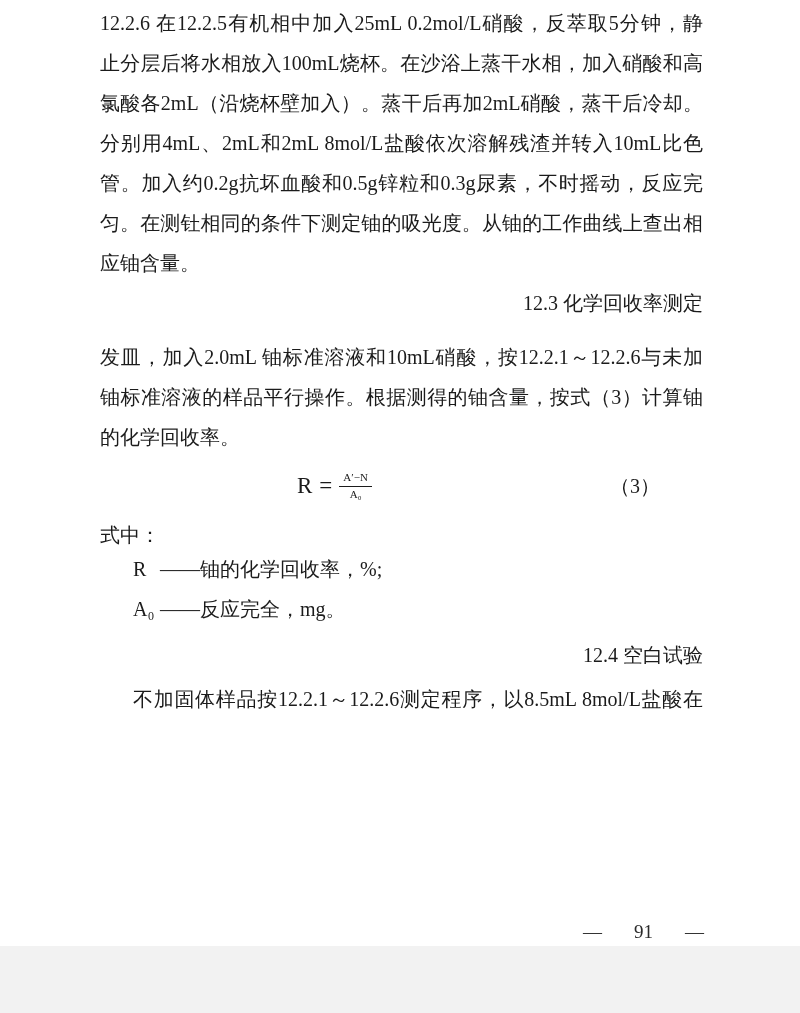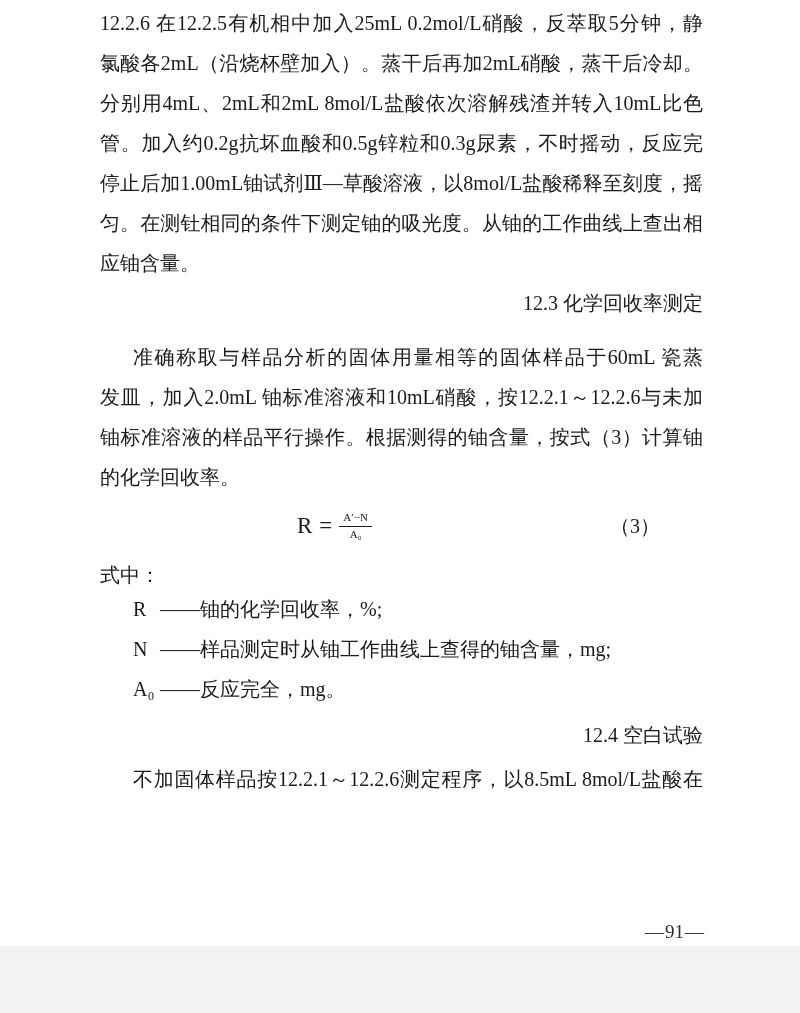--- a/index.html
+++ b/index.html
@@ -75,58 +75,56 @@
   .footer{
     position:absolute;
     top:918px;
     left:0;
     width:704px;
     text-align:right;
     font-size:19px;
     line-height:28px;
     color:#2b2b2b;
   }
-  .footer .num{ margin:0 1px; }
+  .footer .num{ margin:0 32px; }
 </style>
 </head>
 <body>
 
 <div class="page">
   <div class="content">
       <div class="para">
         <div class="line fill">12.2.6 在12.2.5有机相中加入25mL 0.2mol/L硝酸，反萃取5分钟，静</div>
+        <div class="line fill">止分层后将水相放入100mL烧杯。在沙浴上蒸干水相，加入硝酸和高</div>
         <div class="line fill">氯酸各2mL（沿烧杯壁加入）。蒸干后再加2mL硝酸，蒸干后冷却。</div>
         <div class="line fill">分别用4mL、2mL和2mL 8mol/L盐酸依次溶解残渣并转入10mL比色</div>
         <div class="line fill">管。加入约0.2g抗坏血酸和0.5g锌粒和0.3g尿素，不时摇动，反应完全</div>
-        <div class="line fill">停止后加1.00mL铀试剂Ⅲ—草酸溶液，以8mol/L盐酸稀释至刻度，摇</div>
         <div class="line fill">匀。在测钍相同的条件下测定铀的吸光度。从铀的工作曲线上查出相</div>
         <div class="line">应铀含量。</div>
       </div>
       <div class="line heading">12.3 化学回收率测定</div>
       <div class="para" style="margin-top: 14px;">
-        <div class="line fill indent">准确称取与样品分析的固体用量相等的固体样品于60mL 瓷蒸</div>
         <div class="line fill">发皿，加入2.0mL 铀标准溶液和10mL硝酸，按12.2.1～12.2.6与未加</div>
         <div class="line fill">铀标准溶液的样品平行操作。根据测得的铀含量，按式（3）计算铀</div>
         <div class="line">的化学回收率。</div>
       </div>
       <div class="formula-row">
         <span class="eq-body">
           <span class="eq-lhs">R</span>
           <span class="eq-sign">=</span>
           <span class="frac">
             <span class="num">A′−N</span>
             <span class="den">A₀</span>
           </span>
         </span>
         <span class="eq-no">（3）</span>
       </div>
       <div class="line">式中：</div>
       <div style="margin-top: -6px;">
         <div class="line def"><span class="term">R</span><span class="deftext">——铀的化学回收率，%;</span></div>
-        <div class="line def"><span class="term">N</span><span class="deftext">——样品测定时从铀工作曲线上查得的铀含量，mg;</span></div>
         <div class="line def"><span class="term">A₀</span><span class="deftext">——反应完全，mg。</span></div>
       </div>
       <div class="line heading" style="margin-top: 6px;">12.4 空白试验</div>
       <div class="para" style="margin-top: 4px;">
         <div class="line fill indent">不加固体样品按12.2.1～12.2.6测定程序，以8.5mL 8mol/L盐酸在</div>
       </div>
     </div>
   <div class="footer">
     <span class="dash">—</span><span class="num">91</span><span class="dash">—</span>
   </div>

